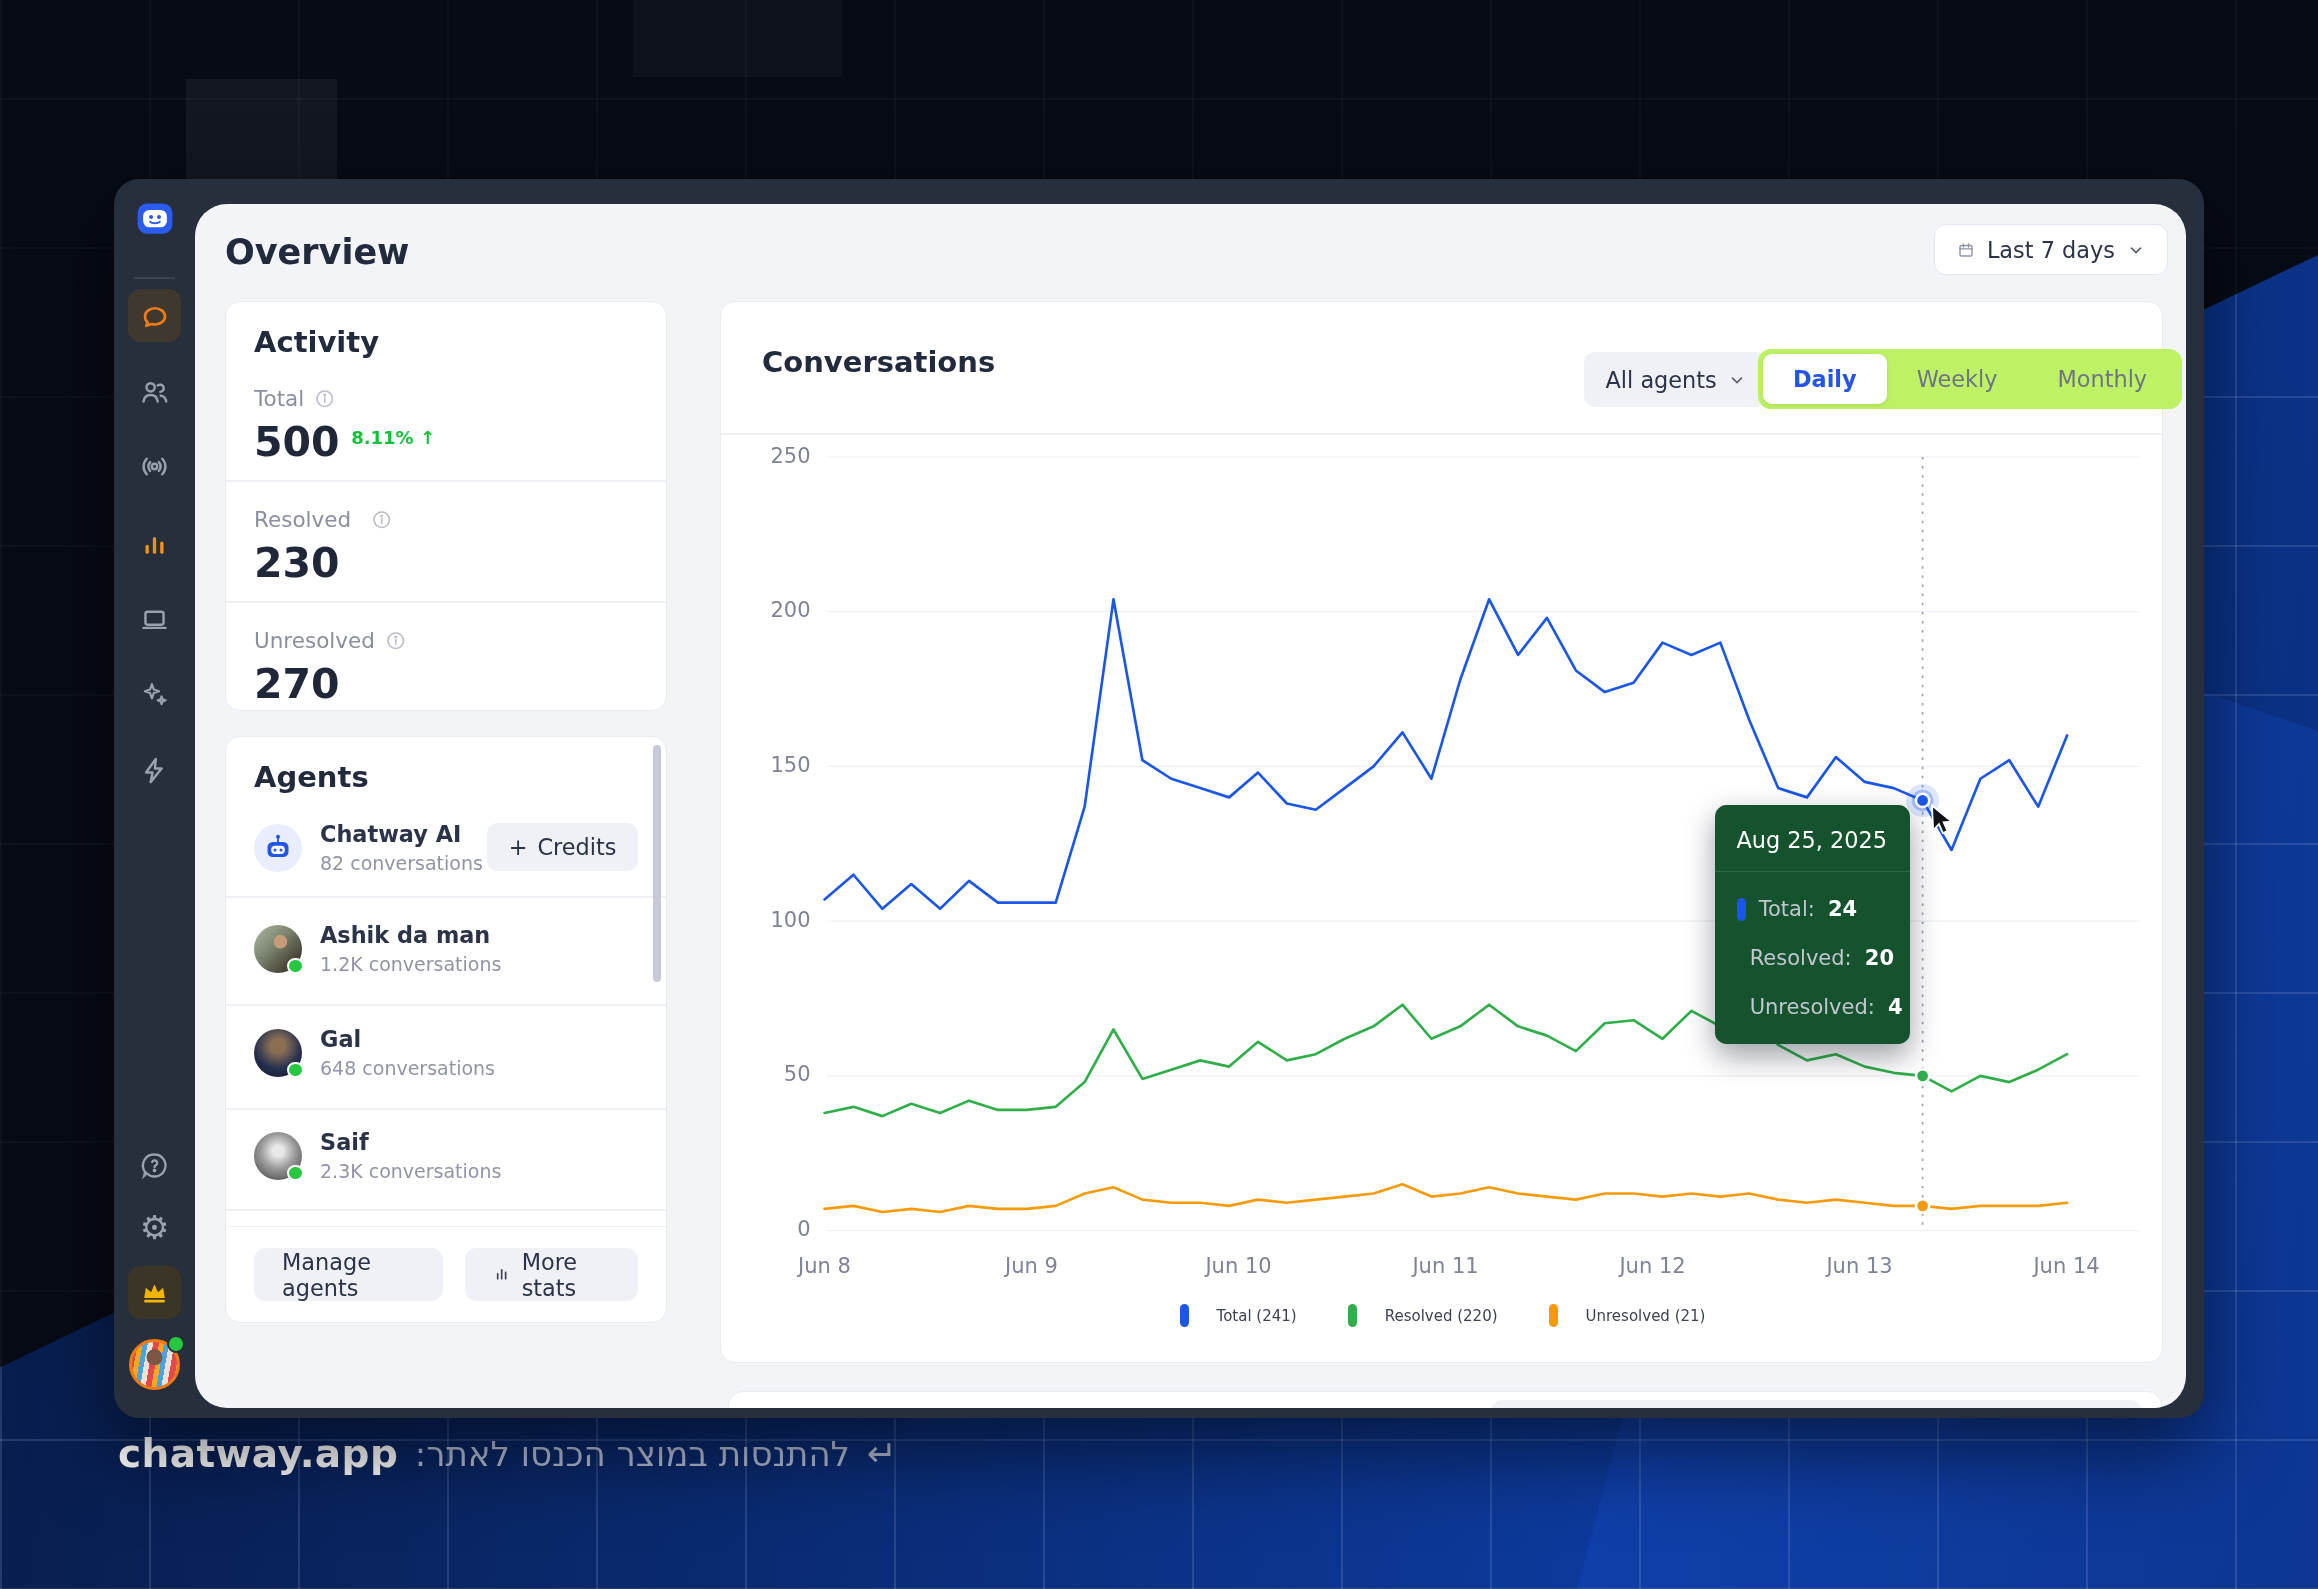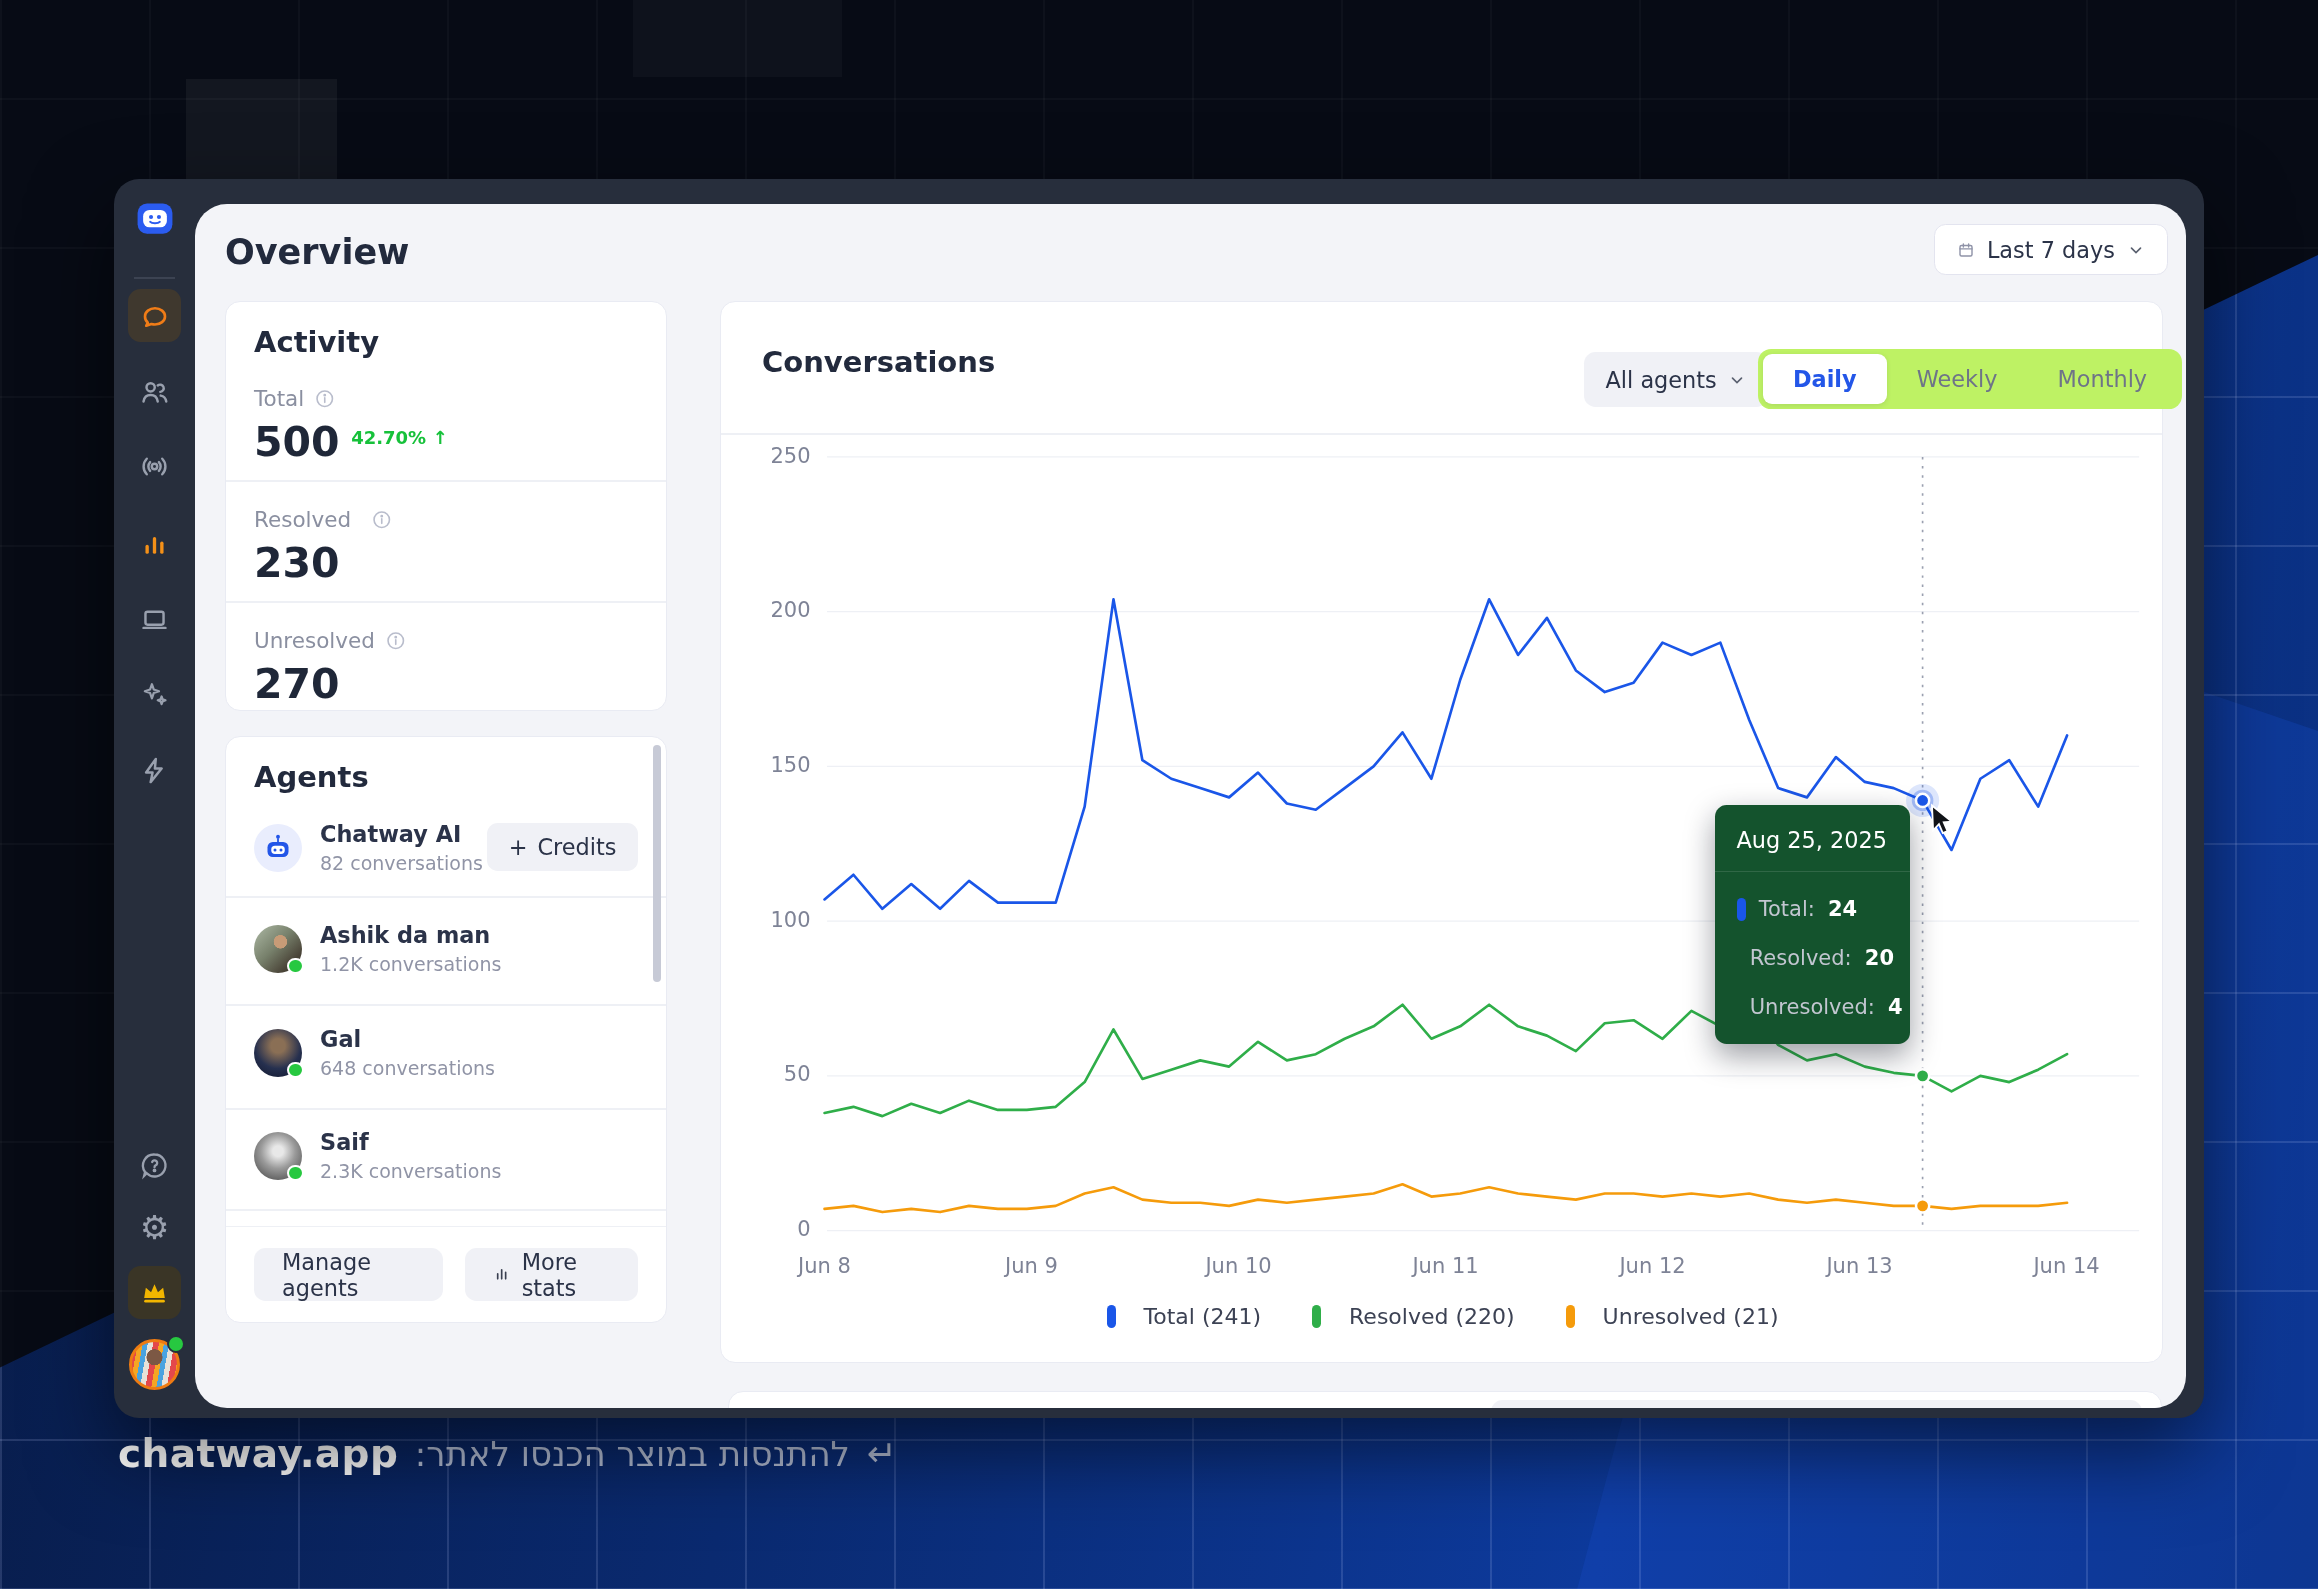--- a/index.html
+++ b/index.html
@@ -91,21 +91,21 @@
      background:#f0f1f6;border-radius:11.6px;font-size:22.4px;color:#2b3348;}
   .segmented{position:absolute;left:1037px;top:47px;height:60px;padding:5px;display:flex;align-items:center;
      background:#bef264;border-radius:13.2px;}
   .seg{height:50px;display:flex;align-items:center;padding:0 30px;font-size:22.4px;color:#6e7488;border-radius:9px;}
   .seg.active{background:#fff;color:#2356e8;font-weight:600;box-shadow:0 1.7px 5px rgba(30,40,80,.10);}
   .convo-hdiv{position:absolute;left:0;top:131px;width:100%;height:1.7px;background:#eef0f5;}
   #chart-area{position:absolute;left:0;top:0;width:1443px;height:1062px;}
   .ytick{position:absolute;left:16.6px;width:73px;text-align:right;font-size:21px;color:#7e8396;}
   .xtick{position:absolute;top:952px;width:99px;text-align:center;font-size:21px;color:#7e8396;}
   .legend{position:absolute;left:0;top:1002px;width:100%;display:flex;justify-content:center;gap:51px;}
-  .litem{display:flex;align-items:center;gap:28px;font-size:22px;color:#3c4254;}
+  .litem{display:flex;align-items:center;gap:28px;font-size:15px;color:#3c4254;}
   .lpill{width:9px;height:23px;border-radius:5px;}
   .c-blue{background:#1a56e8;} .c-green{background:#2fae49;} .c-orange{background:#f59b0b;}
 
   
   .tooltip{position:absolute;left:994px;top:503px;width:195px;background:#14532d;border-radius:11.6px;
      box-shadow:0 11.6px 30px rgba(10,15,30,.4);padding:21.5px 21.5px 25px 21.5px;z-index:5;}
   .tt-date{font-size:22.4px;color:#fff;}
   .tt-div{height:1.7px;background:rgba(255,255,255,.12);margin:18px -21.5px 5px -21.5px;}
   .tt-row{display:flex;align-items:center;gap:13.2px;margin-top:25px;}
   .tt-label{font-size:21px;color:#c2c6d0;}
@@ -245,21 +245,21 @@
         <div class="card-title">Activity</div>
         <div class="stat-label" style="top:84px;">
           <span>Total</span>
           <svg class="info-ic" viewBox="0 0 24 24" fill="none" stroke="#b9bdcc" stroke-width="1.8">
             <circle cx="12" cy="12" r="8.6"></circle>
               <path d="M12 11v5" stroke-linecap="round"></path>
               <circle cx="12" cy="8" r="0.7" fill="#b9bdcc"></circle>
           </svg>
         </div>
         <div class="stat-value" style="top:116px;">
-          <span>500</span><span class="delta">42.70% ↑</span>
+          <span>500</span><span class="delta">8.11% ↑</span>
         </div>
         <div class="hdiv" style="top:178px;"></div>
 
         <div class="stat-label" style="top:205px;gap:20px;">
           <span>Resolved</span>
           <svg class="info-ic" viewBox="0 0 24 24" fill="none" stroke="#b9bdcc" stroke-width="1.8">
             <circle cx="12" cy="12" r="8.6"></circle>
               <path d="M12 11v5" stroke-linecap="round"></path>
               <circle cx="12" cy="8" r="0.7" fill="#b9bdcc"></circle>
           </svg>

